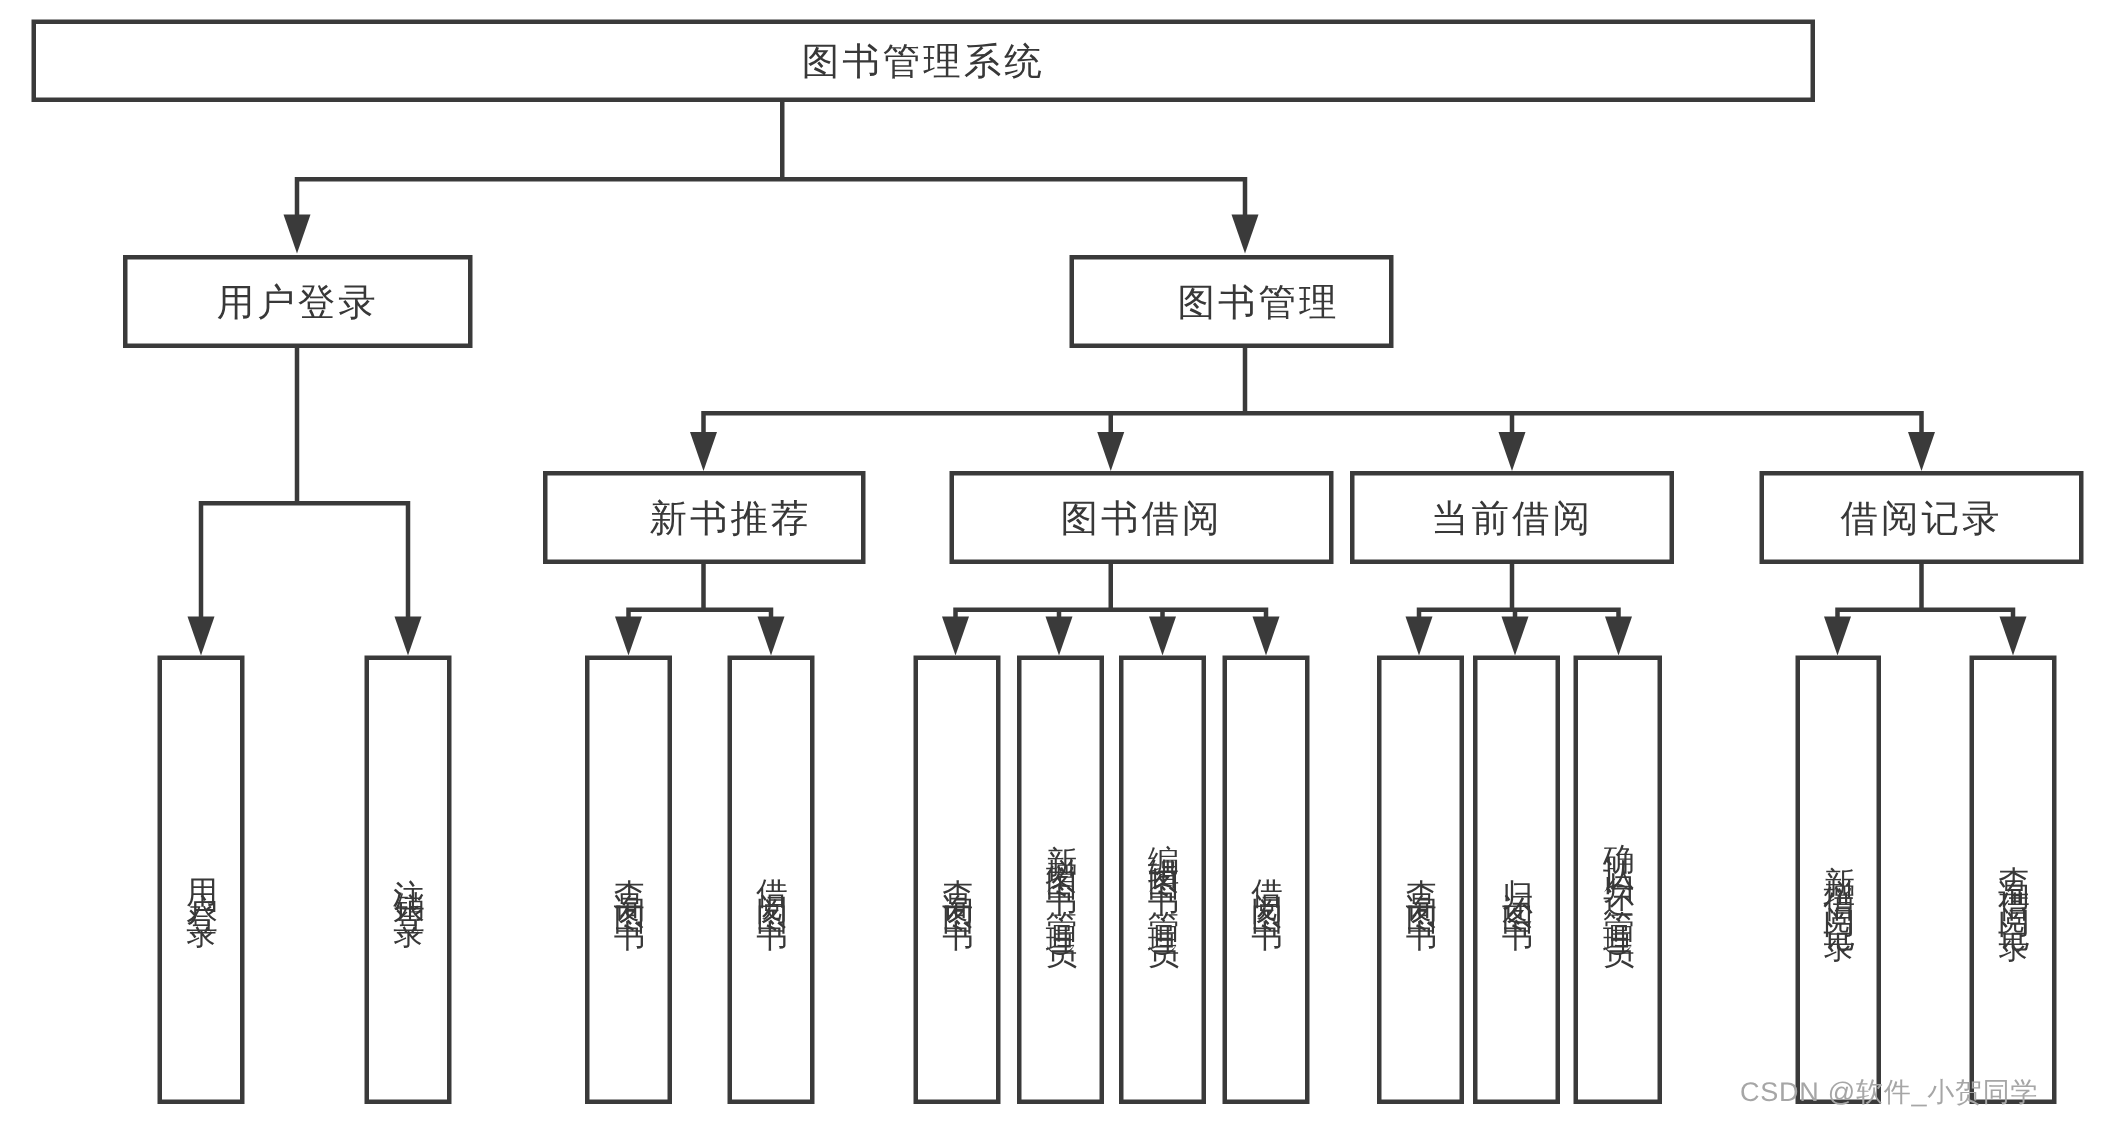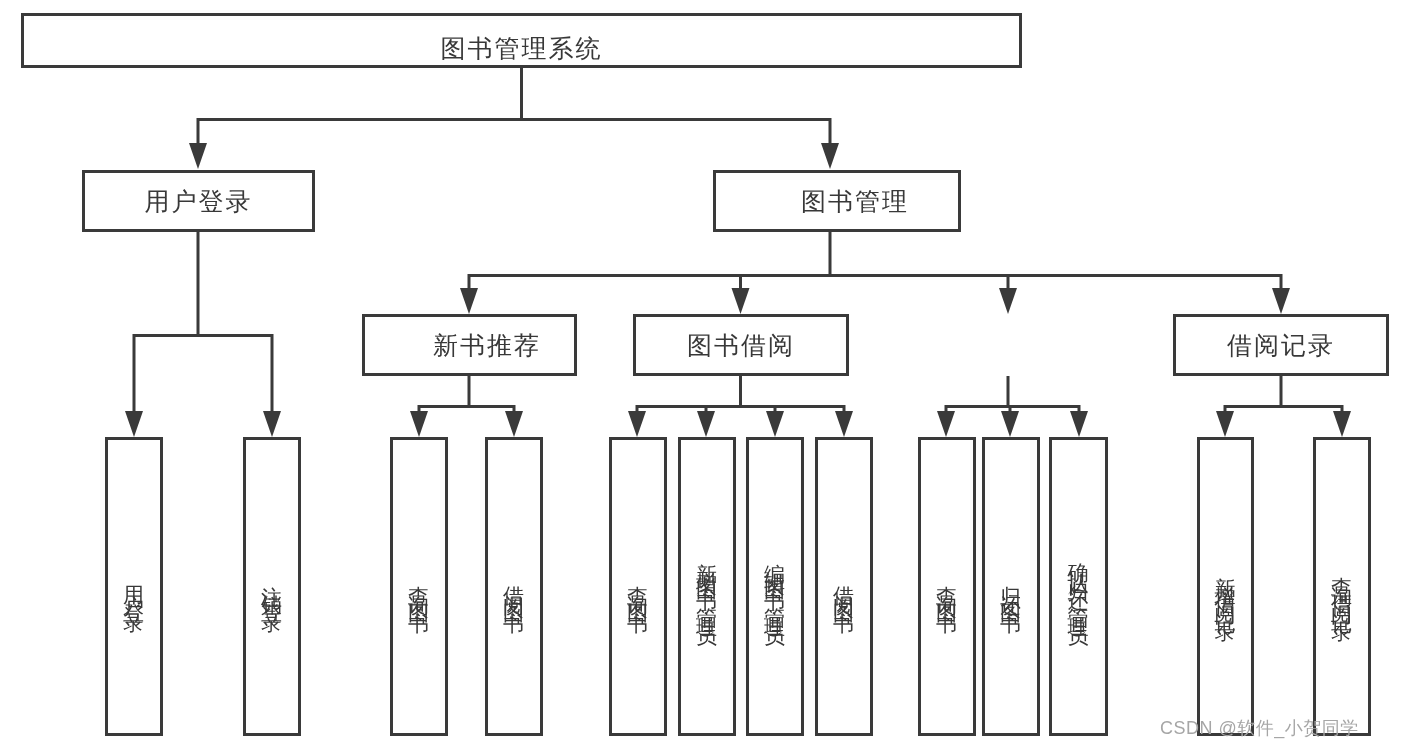--- a/index.html
+++ b/index.html
@@ -96,36 +96,39 @@
     <path d="M1008 376 V406.5 M946 415 V406.5 H1079 V415 M1010 406.5 V415"></path>
     <polygon points="937,411 955,411 946,437"></polygon>
     <polygon points="1001,411 1019,411 1010,437"></polygon>
     <polygon points="1070,411 1088,411 1079,437"></polygon>
 
     <path d="M1281 376 V406.5 M1225 415 V406.5 H1342 V415"></path>
     <polygon points="1216,411 1234,411 1225,437"></polygon>
     <polygon points="1333,411 1351,411 1342,437"></polygon>
   </svg>
 
-  <div class="node h" style="left:21px; top:13px; width:1001px; height:55px;align-items:flex-end;">
+  <div class="node h" style="left:21px; top:13px; width:1189px; height:55px;">
     <span>图书管理系统</span>
   </div>
 
   <div class="node h" style="left:82px; top:170px; width:233px; height:62px;">
     <span>用户登录</span>
   </div>
-  <div class="node h" style="left:713px; top:170px; width:248px; height:62px;padding-left:36px;">
+  <div class="node h" style="left:713px; top:170px; width:216px; height:62px;padding-left:36px;">
     <span>图书管理</span>
   </div>
 
   <div class="node h" style="left:362px; top:314px; width:215px; height:62px;padding-left:35px;">
     <span>新书推荐</span>
   </div>
-  <div class="node h" style="left:633px; top:314px; width:216px; height:62px;">
+  <div class="node h" style="left:633px; top:314px; width:256px; height:62px;">
     <span>图书借阅</span>
+  </div>
+  <div class="node h" style="left:900px; top:314px; width:216px; height:62px;">
+    <span>当前借阅</span>
   </div>
   <div class="node h" style="left:1173px; top:314px; width:216px; height:62px;">
     <span>借阅记录</span>
   </div>
 
   <div class="node v" style="left:105px; top:437px; width:58px; height:299px;">
     <span>用户登录</span>
   </div>
   <div class="node v" style="left:243px; top:437px; width:58px; height:299px;">
     <span>注销登录</span>

